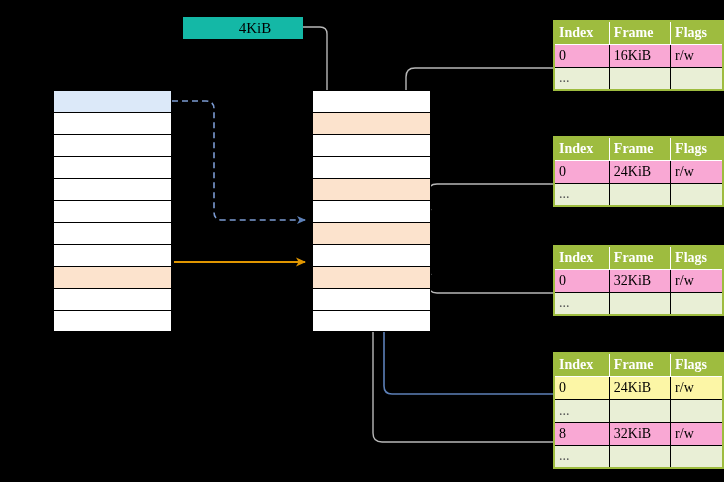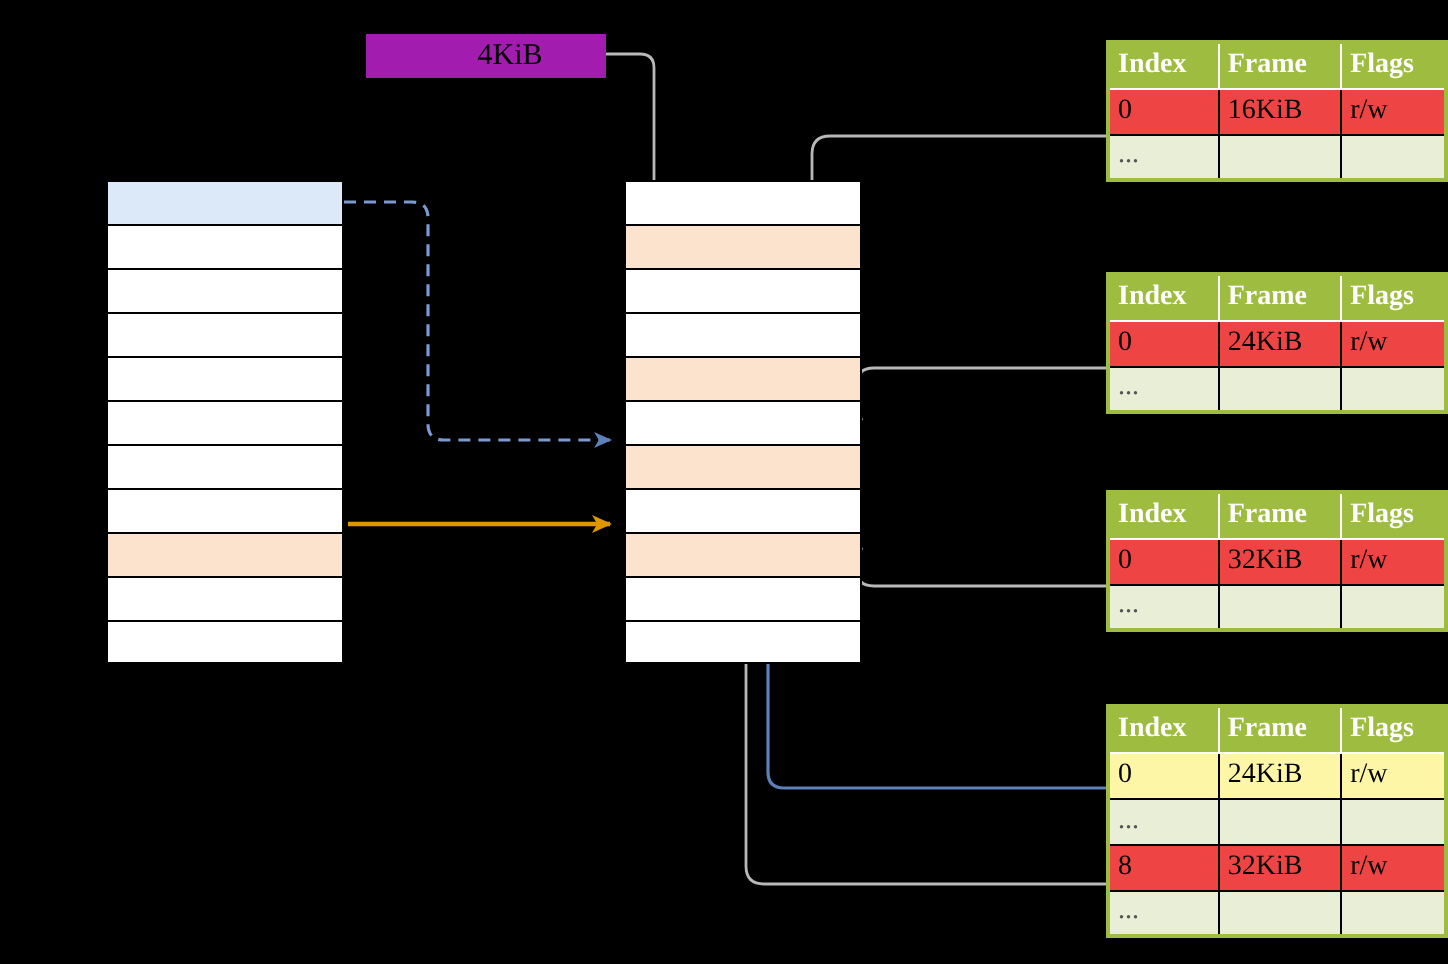--- a/index.html
+++ b/index.html
@@ -36,36 +36,36 @@
     height: 22px;
   }
   .mem-cell:last-child { border-bottom-width: 1px; }
   .mem-cell.blue  { background: #dce9f9; }
   .mem-cell.peach { background: #fce3cd; }
 
   
   .label-box {
     position: absolute;
     box-sizing: border-box;
-    background: #a21caf;
+    background: #14b8a6;
     color: #000000;
     text-align: center;
     font-size: 15px;
     line-height: 22px;
     height: 22px;
     padding-left: 24px;
   }
 
   
   .ptable {
     position: absolute;
     box-sizing: border-box;
     border-collapse: collapse;
     border: 2px solid #9ebc3f;
-    background: #ef4444;
+    background: #f9a8d4;
     table-layout: fixed;
   }
   .ptable td, .ptable th {
     box-sizing: border-box;
     border: 1px solid #000000;
     padding: 0 4px;
     font-size: 14px;
     height: 23px;
     text-align: left;
     font-weight: normal;

